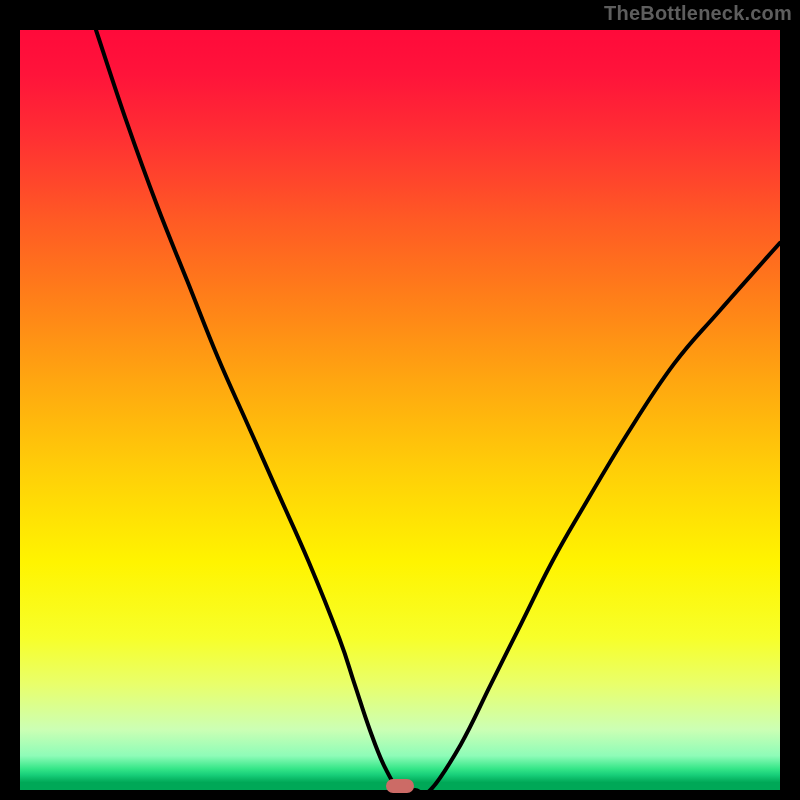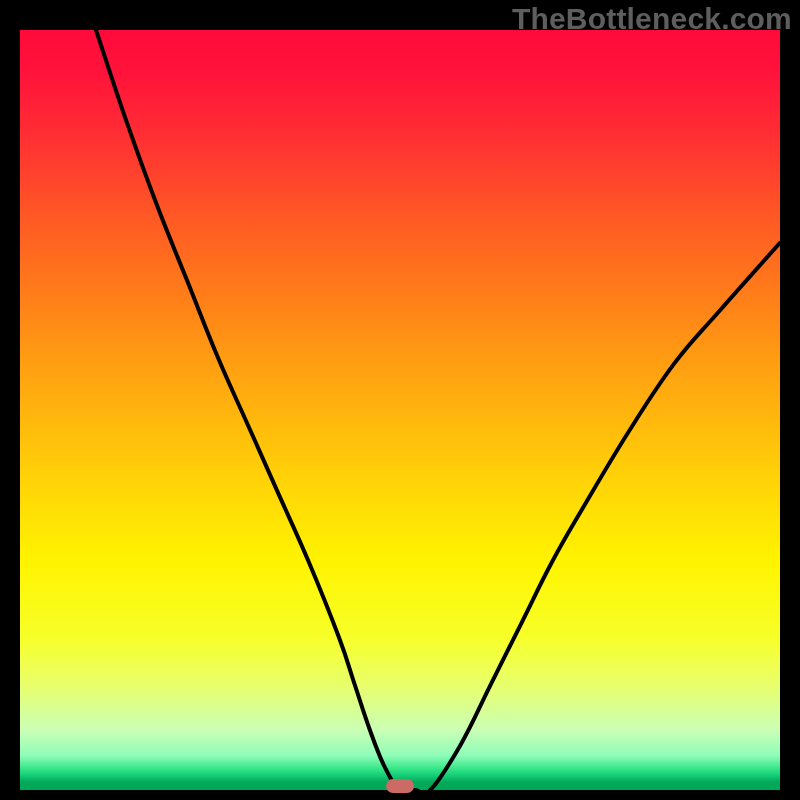--- a/index.html
+++ b/index.html
@@ -8,21 +8,21 @@
     position: relative;
     width: 800px;
     height: 800px;
     background: #000;
   }
   .watermark {
     position: absolute;
     top: 2px;
     right: 8px;
     font-family: Arial, Helvetica, sans-serif;
-    font-size: 30px;
+    font-size: 20px;
     font-weight: 600;
     color: #5e5e5e;
     letter-spacing: 0.2px;
     z-index: 10;
   }
   .plot-area {
     position: absolute;
     left: 20px;
     top: 30px;
     width: 760px;

